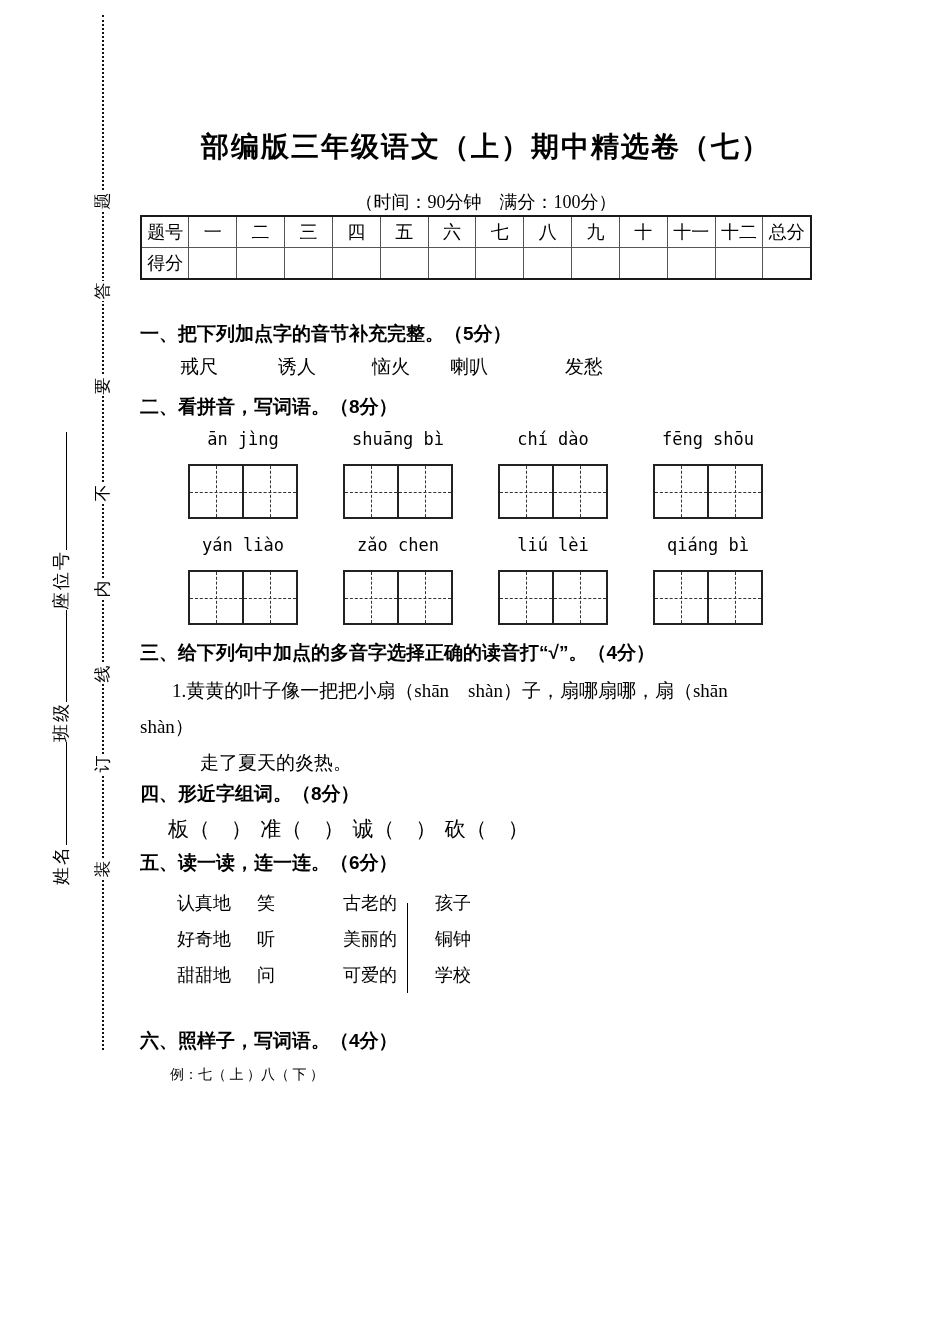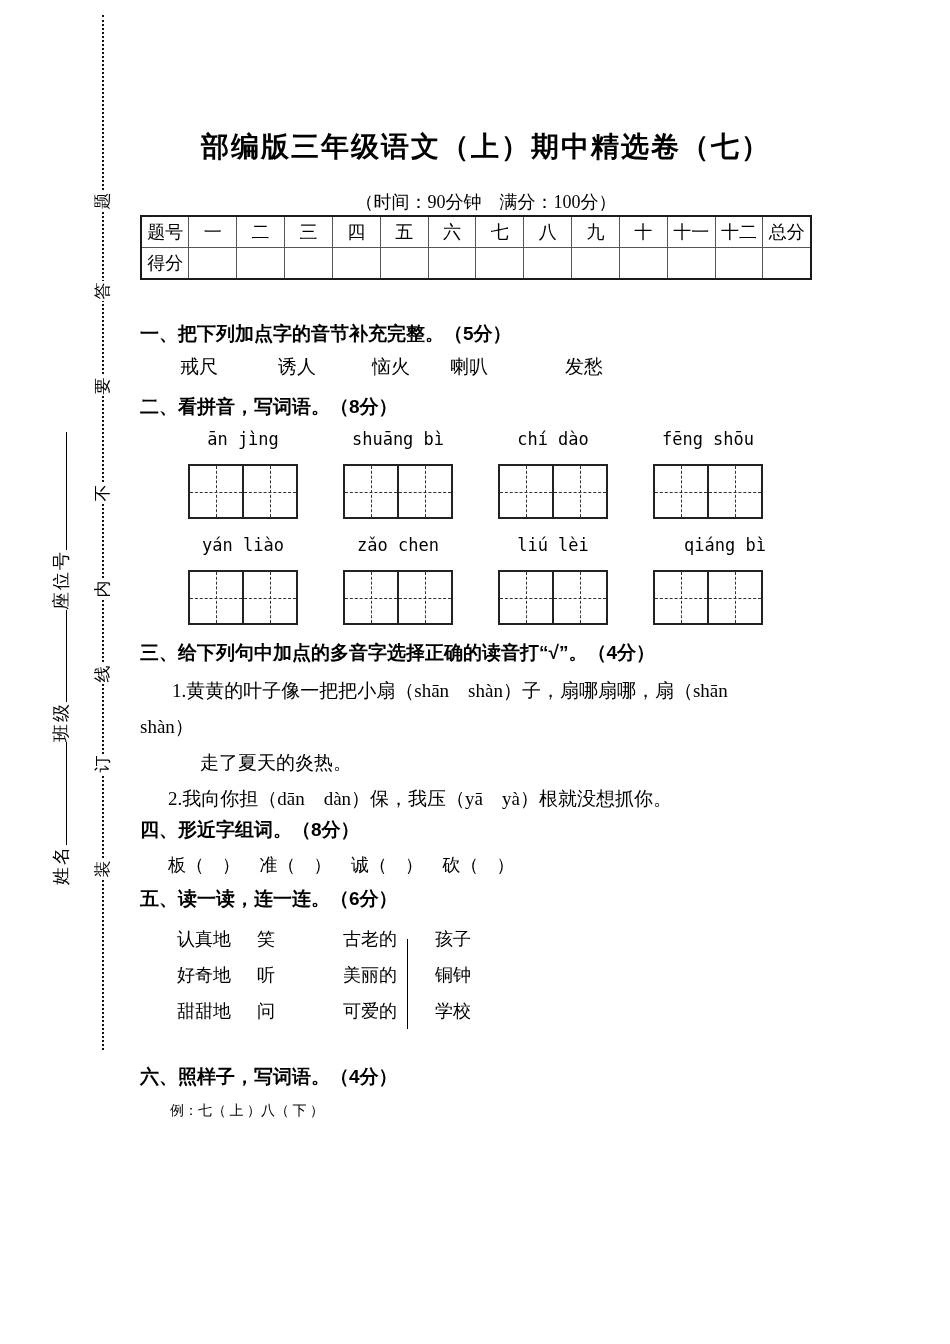--- a/index.html
+++ b/index.html
@@ -41,21 +41,21 @@
   .tzg{width:110px;height:55px;border:2px solid #222;box-sizing:border-box;display:flex;}
   .tzg .cell{flex:1;position:relative;}
   .tzg .cell + .cell{border-left:2px solid #222;}
   .vd{position:absolute;left:50%;top:0;bottom:0;width:0;border-left:1.5px dashed #333;}
   .hd{position:absolute;top:50%;left:0;right:0;height:0;border-top:1.5px dashed #333;}
   .s3h{margin-top:16px;}
   .para{margin-top:8px;font-size:19px;}
   .para .ln{line-height:36px;white-space:nowrap;}
   .ln.i32{padding-left:32px;} .ln.i60{padding-left:60px;} .ln.i28{padding-left:28px;}
   .s4h{margin-top:1px;}
-  .s4row{line-height:28px;font-size:18px;padding-left:28px;font-family:Liberation Serif, serif;}
+  .s4row{line-height:28px;font-size:21px;padding-left:28px;font-family:Liberation Serif, serif;}
   .s4row .itm{display:inline-block;width:87px;}
   .s4r1{margin-top:9px;} .s4r2{margin-top:6px;}
   .s5h{margin-top:8px;}
   .match{position:relative;margin-top:10px;font-size:18px;}
   .mrow{position:relative;height:36px;line-height:36px;}
   .mrow span{position:absolute;top:0;}
   .mc1{left:37px;} .mc2{left:117px;} .mc3{left:203px;} .mc4{left:295px;}
   .vline{position:absolute;left:267px;top:18px;height:90px;width:0;
     border-left:1.5px solid #000;}
   .s6h{margin-top:36px;}
@@ -184,21 +184,21 @@
         <div class="cell">
             <i class="vd"></i>
             <i class="hd"></i>
           </div>
       </div>
     </div>
     <div class="row pinyin-row pr2 mono">
       <span style="left:48px">yán  liào</span>
       <span style="left:203px">zǎo  chen</span>
       <span style="left:358px">liú  lèi</span>
-      <span style="left:530px">qiáng  bì</span>
+      <span style="left:513px">qiáng  bì</span>
     </div>
     <div class="grid-row gr2">
       <div class="tzg">
         <div class="cell">
             <i class="vd"></i>
             <i class="hd"></i>
           </div>
         <div class="cell">
             <i class="vd"></i>
             <i class="hd"></i>
@@ -234,21 +234,20 @@
             <i class="hd"></i>
           </div>
       </div>
     </div>
 
     <div class="sec-h s3h">三、给下列句中加点的多音字选择正确的读音打“√”。（4分）</div>
     <div class="para">
       <div class="ln i32">1.黄黄的叶子像一把把小扇（shān　shàn）子，扇哪扇哪，扇（shān</div>
       <div class="ln">shàn）</div>
       <div class="ln i60">走了夏天的炎热。</div>
-      <div class="ln i28">2.我向你担（dān　dàn）保，我压（yā　yà）根就没想抓你。</div>
     </div>
 
     <div class="sec-h s4h">四、形近字组词。（8分）</div>
     <div class="s4row s4r1">
       <span class="itm">板（　）</span>
       <span class="itm">准（　）</span>
       <span class="itm">诚（　）</span>
       <span class="itm">砍（　）</span>
     </div>
 

